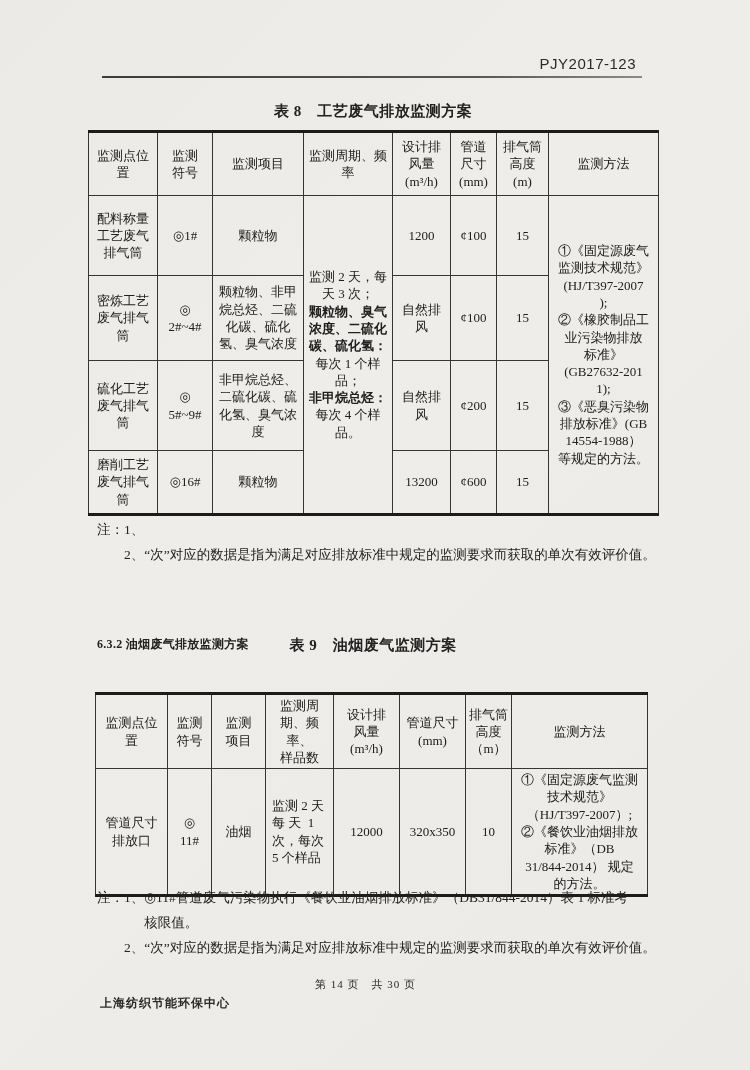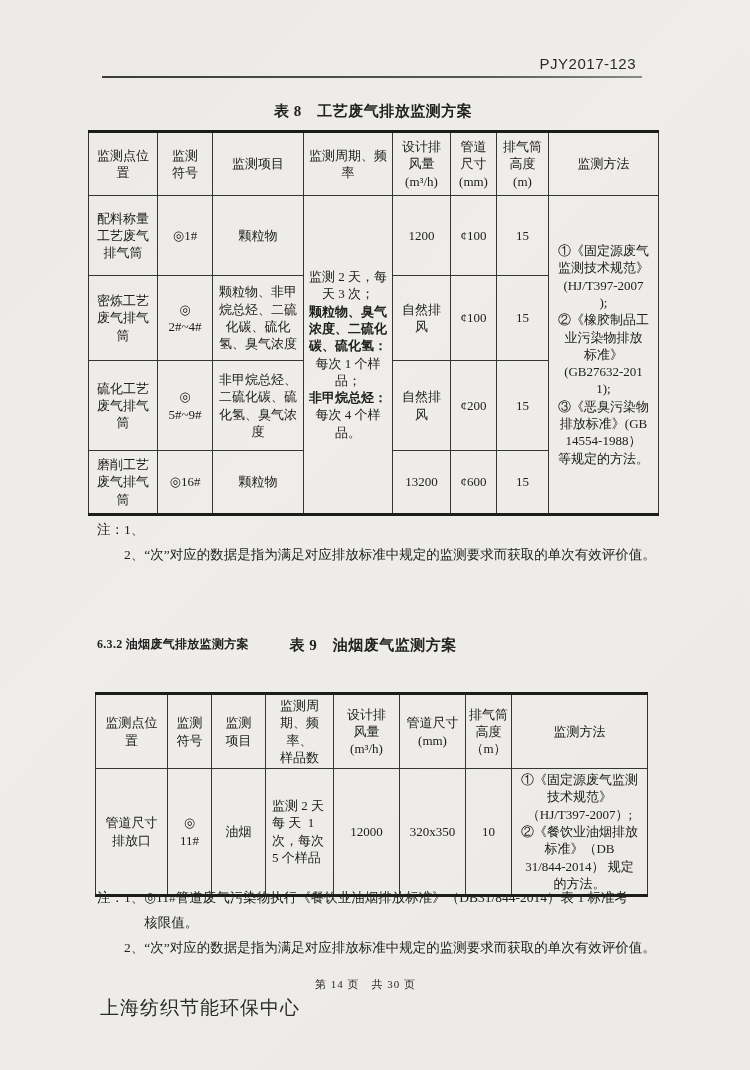--- a/index.html
+++ b/index.html
@@ -51,22 +51,22 @@
   .notes8 { top:517px; }
   .notes9 { top:885px; }
   .note-item { display:flex; align-items:flex-start; }
   .note-item .lbl { white-space:pre; flex:0 0 auto; }
   .note-item .body { white-space:pre-wrap; }
   .note-2 { padding-left:27px; }
 
   .section-h { position:absolute; top:636px; left:97px; font-size:12px;
     font-weight:bold; color:#222; letter-spacing:.3px; }
 
-  .footer-org { position:absolute; top:995px; left:100px; font-size:19px;
-    letter-spacing:1px; color:#2a2a2a; }
+  .footer-org { position:absolute; top:995px; left:100px; font-size:12px;
+    letter-spacing:1px; color:#2a2a2a;font-weight:bold; }
   .footer-page { position:absolute; top:977px; left:315px; font-size:11px;
     letter-spacing:1px; color:#2a2a2a; }
 </style>
 </head>
 <body>
 
 <div class="page">
 
   <div class="doc-code">PJY2017-123</div>
   <div class="header-rule"></div>

